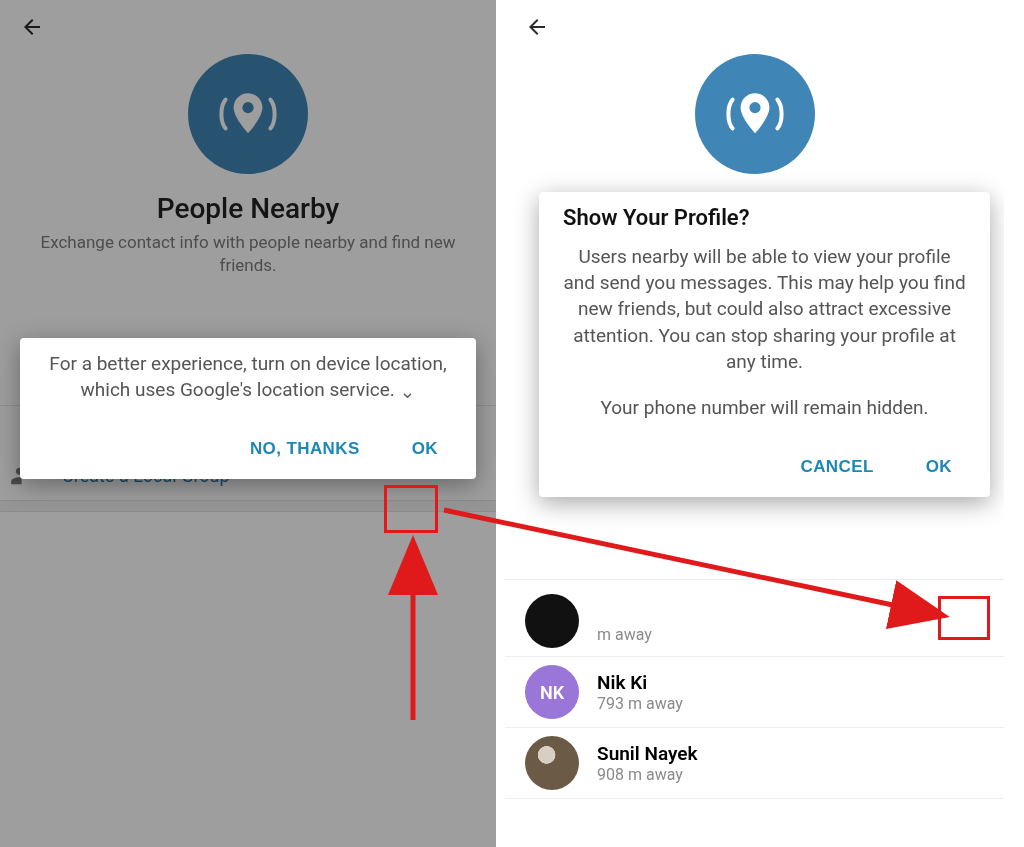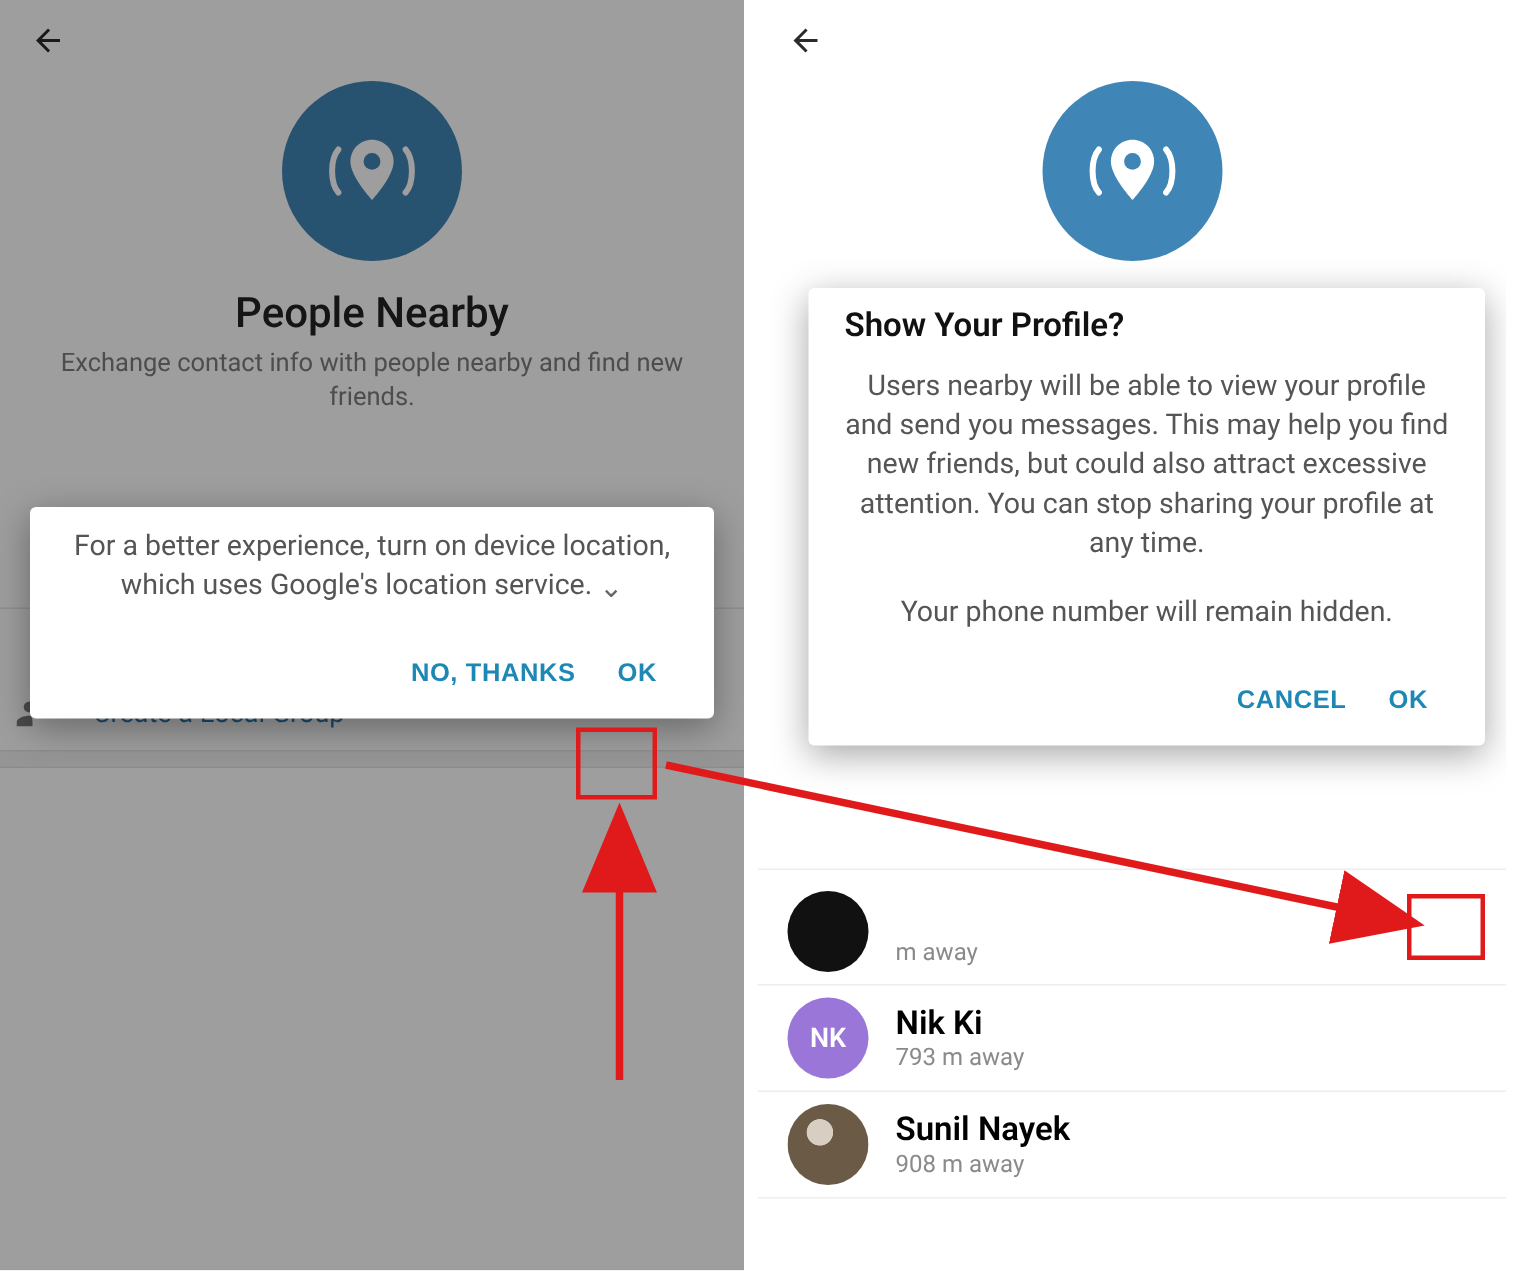--- a/index.html
+++ b/index.html
@@ -108,21 +108,21 @@
   .dialog h2 {
     font-size: 22px; font-weight: 600; color:#111; margin-bottom: 14px;
   }
   .dialog p {
     font-size: 19px; line-height: 1.38; color:#555;text-align:center;
   }
   .dialog .chevron {
     display:inline-block; font-size: 19px; color:#666; transform: translateY(2px);
   }
   .dialog-actions {
-    display:flex; justify-content:flex-end; gap: 8px;
+    display:flex; justify-content:flex-end; gap: 32px;
     margin-top: 26px;
     padding-right: 4px;
   }
   .dlg-btn {
     font-size: 17px;
     font-weight: 600;
     letter-spacing: .4px;
     color: #1e88b5;
     padding: 10px 10px;
     cursor: pointer;
@@ -138,21 +138,21 @@
   .avatar {
     width: 54px; height: 54px; border-radius: 50%;
     display:flex; align-items:center; justify-content:center;
     color:#ffffff; font-weight:600; font-size:18px;
   }
   .person-row {
     display:flex; align-items:center; gap:18px;
     padding: 8px 20px;
     border-bottom: 1px solid #eeeeee;
   }
-  .person-row .meta .name { font-size: 22px; font-weight:600; color:#000; }
+  .person-row .meta .name { font-size: 19px; font-weight:600; color:#000; }
   .person-row .meta .sub  { font-size: 16px; color:#8a8a8a; }
   
   svg.annotation {
     position:absolute; inset:0; width:1024px; height:847px;
     z-index: 50; pointer-events:none;
   }
 </style>
 </head>
 <body>
 

